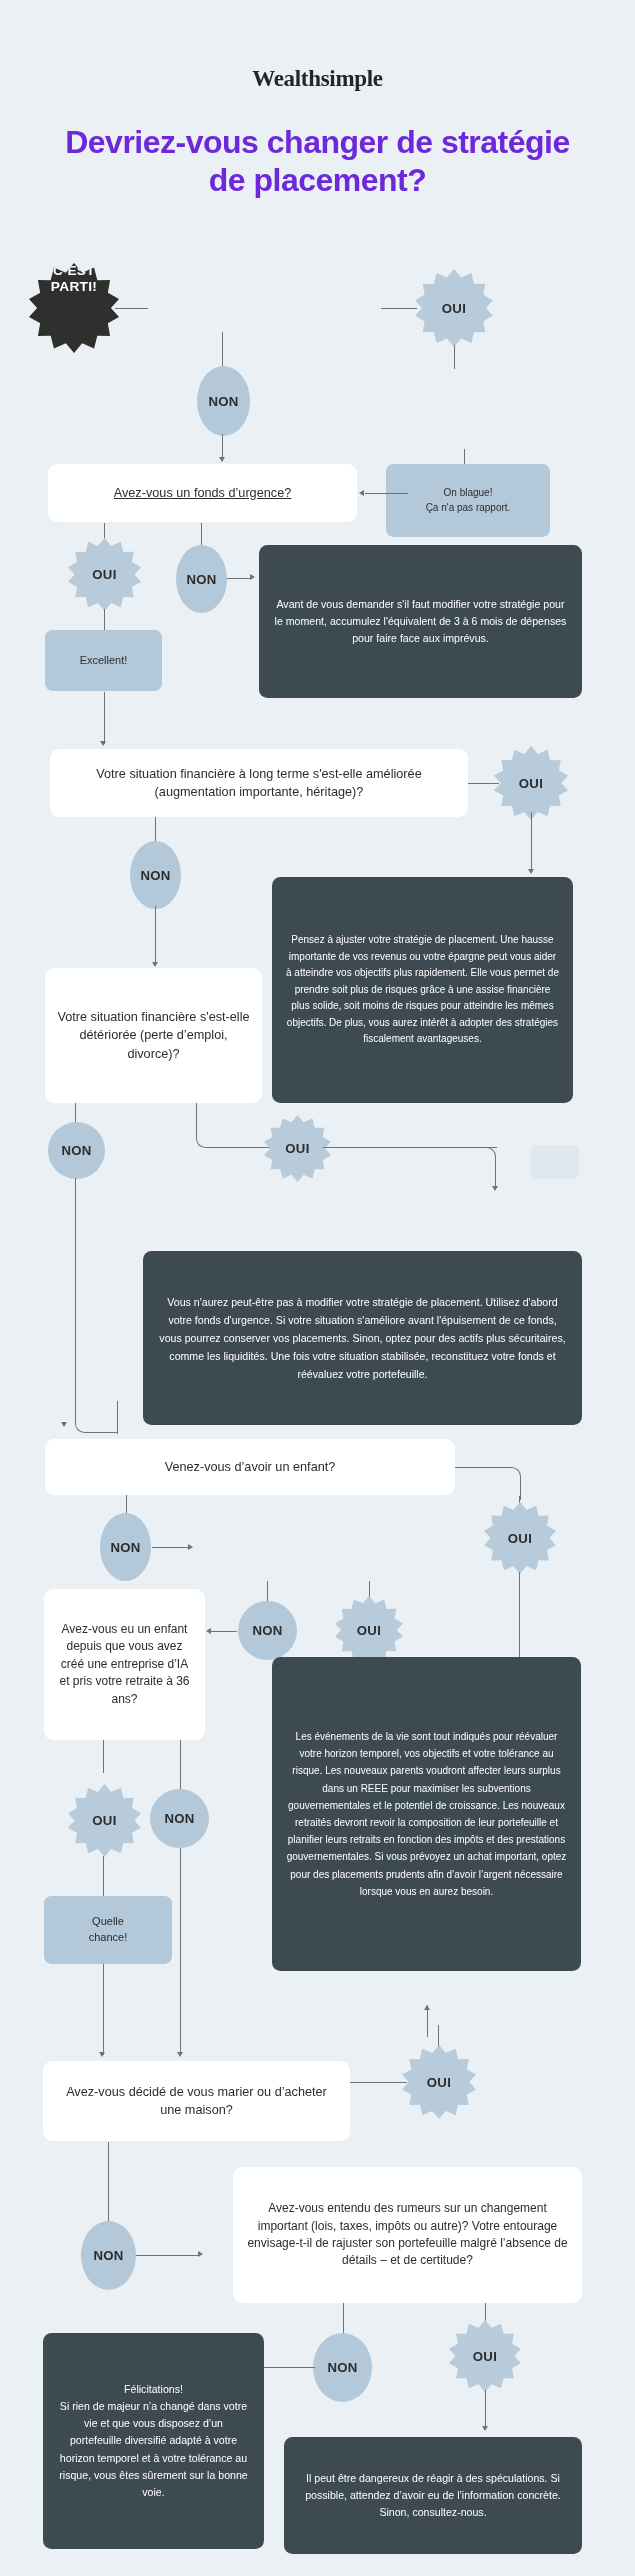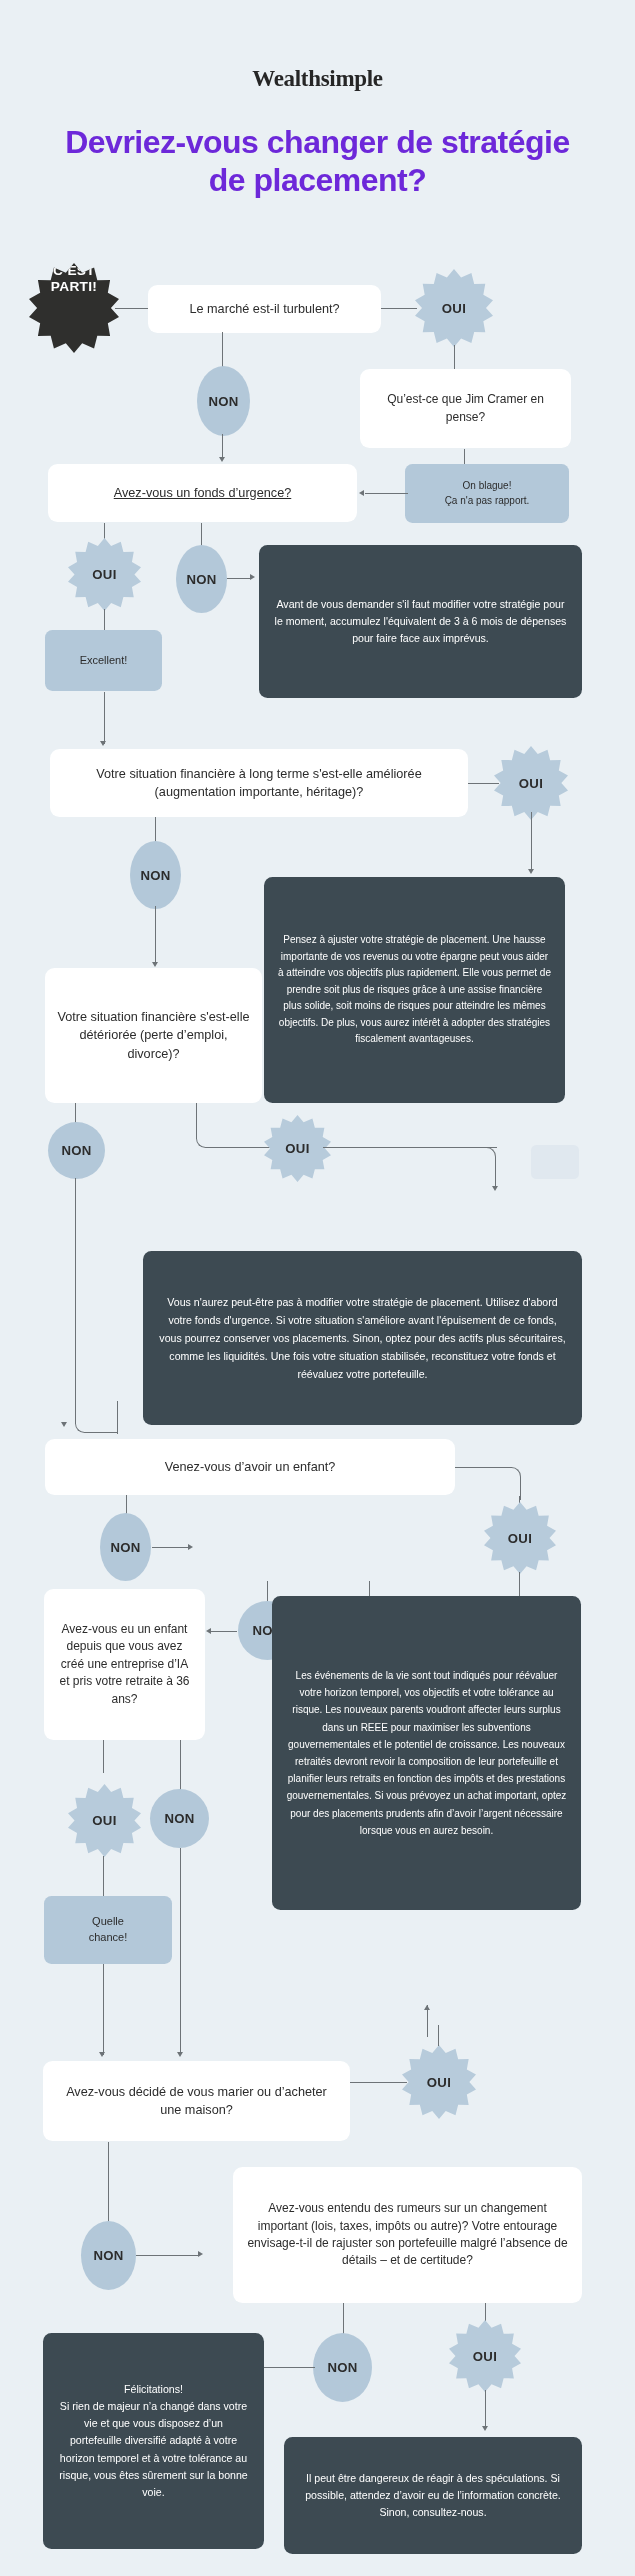--- a/index.html
+++ b/index.html
@@ -155,41 +155,35 @@
   <div class="logo">Wealthsimple</div>
   <div class="title">Devriez-vous changer de stratégie de placement?</div>
 
   <div class="starburst-dark" style="left:29px; top:247px; width:90px; height:90px;">
     <span style="white-space:pre-line;">C’EST
 PARTI!</span>
   </div>
 
   <div class="line hline" style="left:115px; top:292px; width:33px;"></div>
 
-  <div class="qbox" style="left:148px; top:269px; width:233px; height:48px;">
-    <span>Le marché est-il turbulent?</span>
-  </div>
 
   <div class="line hline" style="left:381px; top:292px; width:36px;"></div>
   <div class="starburst" style="left:415px; top:253px; width:78px; height:78px;">
     <span>OUI</span>
   </div>
 
   <div class="line vline" style="left:222px; top:316px; height:38px;"></div>
   <div class="oval" style="left:197px; top:350px; width:53px; height:70px;">
     <span>NON</span>
   </div>
 
   <div class="line vline" style="left:454px; top:329px; height:24px;"></div>
-  <div class="qbox" style="left:360px; top:353px; width:211px; height:79px; font-size:12px;">
-    <span>Qu’est-ce que Jim Cramer en pense?</span>
-  </div>
 
   <div class="line vline" style="left:464px; top:433px; height:18px;"></div>
-  <div class="bluebox" style="left:405px; top:448px; width:164px; height:59px;">
+  <div class="bluebox" style="left:386px; top:448px; width:164px; height:73px;">
     <span style="white-space:pre-line;">On blague!
 Ça n'a pas rapport.</span>
   </div>
 
   <div class="line vline" style="left:222px; top:418px; height:25px;"></div>
   <div class="arrow-down" style="left:219px; top:441px;"></div>
 
   <div class="qbox" style="left:48px; top:448px; width:309px; height:58px;text-decoration:underline;">
     <span>Avez-vous un fonds d’urgence?</span>
   </div>
@@ -231,21 +225,21 @@
   </div>
 
   <div class="line vline" style="left:531px; top:796px; height:59px;"></div>
   <div class="arrow-down" style="left:528px; top:853px;"></div>
 
   <div class="line vline" style="left:155px; top:801px; height:26.4px;"></div>
   <div class="oval" style="left:130px; top:825px; width:51px; height:68px;">
     <span>NON</span>
   </div>
 
-  <div class="darkbox" style="left:264px; top:861px; width:301px; height:226px; font-size:10px; line-height:1.65;">
+  <div class="darkbox" style="left:272px; top:861px; width:301px; height:226px; font-size:10px; line-height:1.65;">
     <span>Pensez à ajuster votre stratégie de placement. Une hausse importante de vos revenus ou votre épargne peut vous aider à atteindre vos objectifs plus rapidement. Elle vous permet de prendre soit plus de risques grâce à une assise financière plus solide, soit moins de risques pour atteindre les mêmes objectifs. De plus, vous aurez intérêt à adopter des stratégies fiscalement avantageuses.</span>
   </div>
 
   <div class="line vline" style="left:155px; top:890px; height:58px;"></div>
   <div class="arrow-down" style="left:152px; top:946px;"></div>
 
   <div class="qbox" style="left:45px; top:952px; width:217px; height:135px; font-size:12.7px;">
     <span>Votre situation financière s'est-elle détériorée (perte d’emploi, divorce)?</span>
   </div>
 
@@ -310,21 +304,21 @@
   <div class="qbox" style="left:44px; top:1573px; width:161px; height:151px; font-size:12px;">
     <span>Avez-vous eu un enfant depuis que vous avez créé une entreprise d’IA et pris votre retraite à 36 ans?</span>
   </div>
 
   <div class="line vline" style="left:519px; top:1556px; height:110px;"></div>
   <div class="arrow-down" style="left:516px; top:1663px;"></div>
 
   <div class="line vline" style="left:369px; top:1645px; height:20px;"></div>
   <div class="arrow-down" style="left:365px; top:1663px;"></div>
 
-  <div class="darkbox" style="left:272px; top:1580px; width:309px; height:314px; font-size:10px; line-height:1.72;">
+  <div class="darkbox" style="left:272px; top:1641px; width:309px; height:314px; font-size:10px; line-height:1.72;">
     <span>Les événements de la vie sont tout indiqués pour réévaluer votre horizon temporel, vos objectifs et votre tolérance au risque. Les nouveaux parents voudront affecter leurs surplus dans un REEE pour maximiser les subventions gouvernementales et le potentiel de croissance. Les nouveaux retraités devront revoir la composition de leur portefeuille et planifier leurs retraits en fonction des impôts et des prestations gouvernementales. Si vous prévoyez un achat important, optez pour des placements prudents afin d’avoir l’argent nécessaire lorsque vous en aurez besoin.</span>
   </div>
 
   <div class="line vline" style="left:103px; top:1724px; height:33px;"></div>
   <div class="starburst" style="left:68px; top:1768px; width:73px; height:73px;">
     <span>OUI</span>
   </div>
   <div class="line vline" style="left:180px; top:1724px; height:52px;"></div>
   <div class="oval" style="left:150px; top:1773px; width:59px; height:59px;">
     <span>NON</span>

